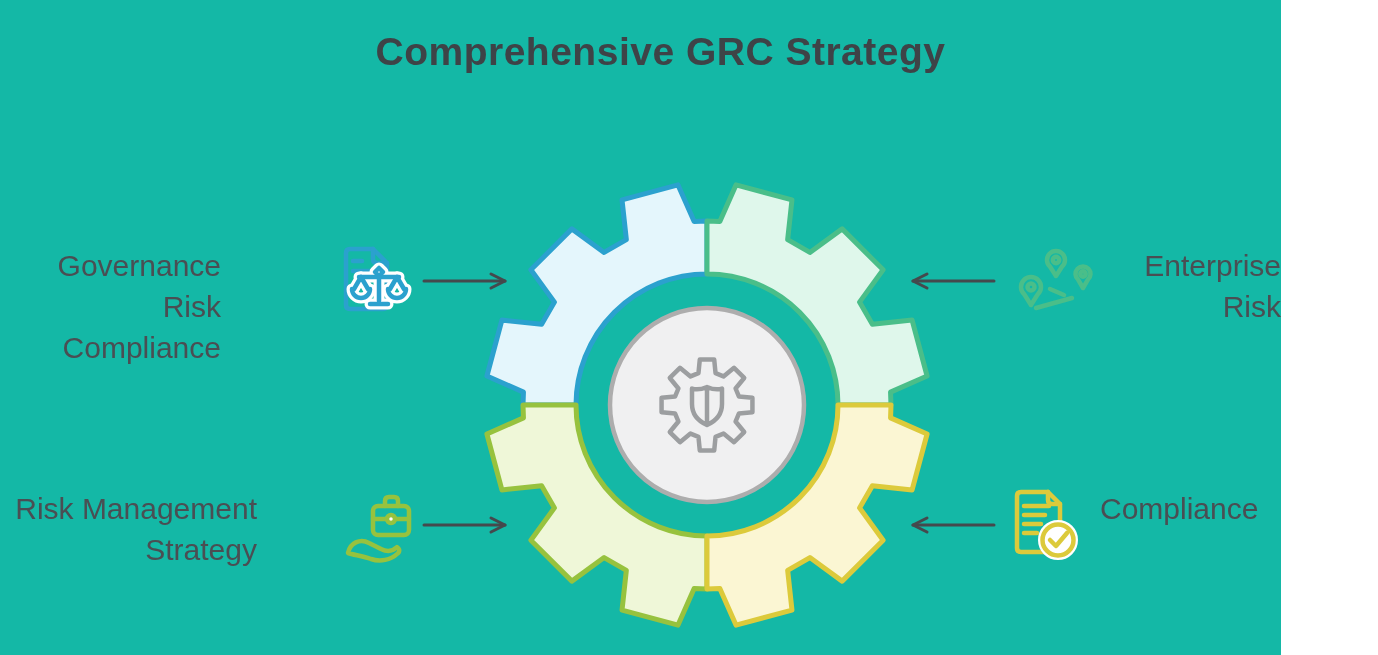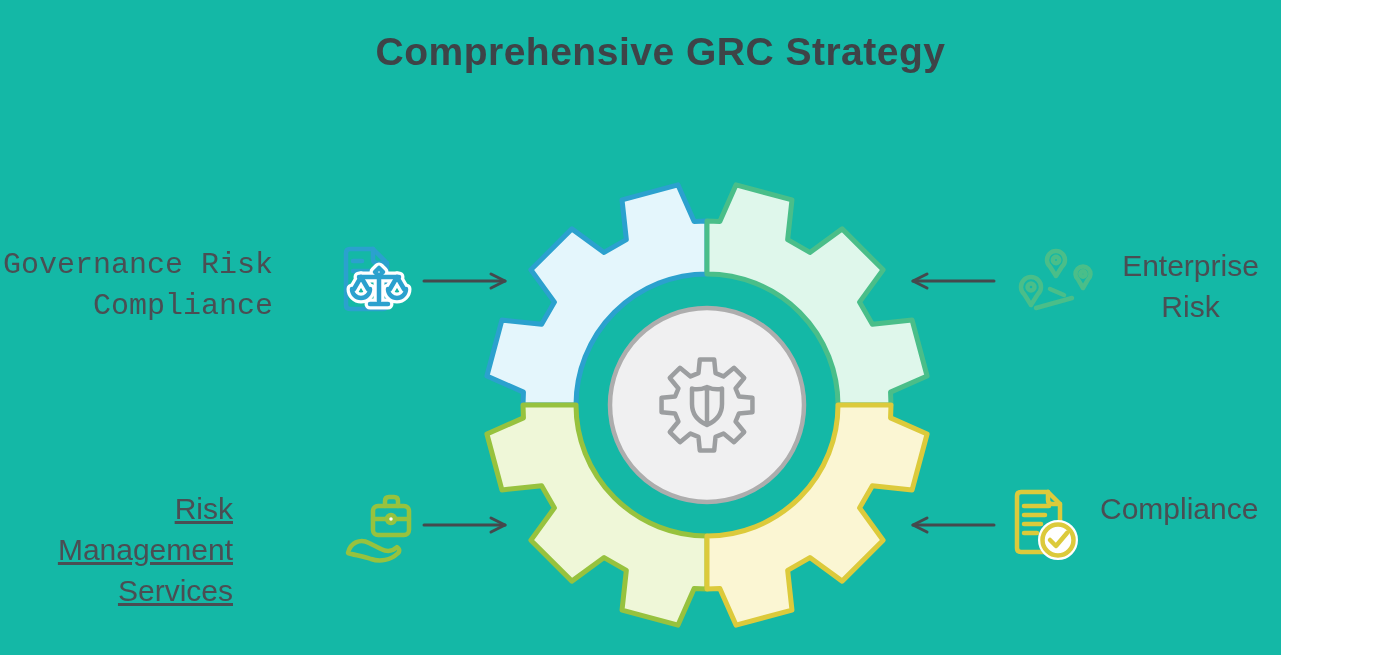--- a/index.html
+++ b/index.html
@@ -3,21 +3,21 @@
 <meta charset="utf-8">
 <style>
   html,body{margin:0;padding:0;background:#ffffff;}
   #canvas{position:relative;width:1281px;height:655px;background:#14b8a6;overflow:hidden;
           font-family:"Liberation Sans", sans-serif;}
   .title{position:absolute;top:30px;left:calc(50% + 20px);transform:translateX(-50%);
          white-space:nowrap;font-size:39px;font-weight:700;color:#3e4347;letter-spacing:.5px;}
   .label{position:absolute;font-size:30px;line-height:41px;color:#4a4e53;}
   .label span{display:block;}
   .label.align-right{text-align:right;}
-  .label.align-left{text-align:center;}
+  .label.align-left{text-align:right;}
   .icon{position:absolute;width:80px;height:80px;}
   .icon svg{display:block;}
   .arrow{position:absolute;width:90px;height:20px;}
   svg .stroked{fill:none;stroke:currentColor;stroke-width:4.5;stroke-linecap:round;stroke-linejoin:round;}
   svg .halo{fill:none;stroke:#ffffff;stroke-width:11;stroke-linecap:round;stroke-linejoin:round;}
 </style>
 </head>
 <body>
 
 <div id="canvas">
@@ -26,21 +26,21 @@
 
   <svg id="gear-svg" style="position:absolute;left:451px;top:149px;" width="512" height="512" viewBox="-256 -256 512 512">
       <path d="M-184.00,0.00 L-183.55,-12.84 L-220.10,-28.98 L-205.10,-84.96 L-165.38,-80.66 L-152.54,-102.89 L-176.12,-135.15 L-135.15,-176.12 L-102.89,-152.54 L-80.66,-165.38 L-84.96,-205.10 L-28.98,-220.10 L-12.84,-183.55 L-0.00,-184.00 L-0.00,-131.00 A 131 131 0 0 0 -131.00,0.00 Z" fill="#e4f6fc" stroke="#2ba1ce" stroke-width="5" stroke-linejoin="round"></path>
       <path d="M0.00,-184.00 L12.84,-183.55 L28.98,-220.10 L84.96,-205.10 L80.66,-165.38 L102.89,-152.54 L135.15,-176.12 L176.12,-135.15 L152.54,-102.89 L165.38,-80.66 L205.10,-84.96 L220.10,-28.98 L183.55,-12.84 L184.00,-0.00 L131.00,-0.00 A 131 131 0 0 0 0.00,-131.00 Z" fill="#dff7eb" stroke="#4abe89" stroke-width="5" stroke-linejoin="round"></path>
       <path d="M0.00,184.00 L-12.84,183.55 L-28.98,220.10 L-84.96,205.10 L-80.66,165.38 L-102.89,152.54 L-135.15,176.12 L-176.12,135.15 L-152.54,102.89 L-165.38,80.66 L-205.10,84.96 L-220.10,28.98 L-183.55,12.84 L-184.00,0.00 L-131.00,0.00 A 131 131 0 0 0 0.00,131.00 Z" fill="#eff7d8" stroke="#97c23e" stroke-width="5" stroke-linejoin="round"></path>
       <path d="M184.00,-0.00 L183.55,12.84 L220.10,28.98 L205.10,84.96 L165.38,80.66 L152.54,102.89 L176.12,135.15 L135.15,176.12 L102.89,152.54 L80.66,165.38 L84.96,205.10 L28.98,220.10 L12.84,183.55 L0.00,184.00 L0.00,131.00 A 131 131 0 0 0 131.00,-0.00 Z" fill="#fbf6d3" stroke="#dcca3b" stroke-width="5" stroke-linejoin="round"></path>
       <circle r="97" fill="#f0f0f1" stroke="#adadad" stroke-width="4.5"></circle>
       <path d="M8.54,-31.88 L16.50,-28.58 L27.04,-37.21 L37.21,-27.04 L28.58,-16.50 L31.88,-8.54 L45.43,-7.20 L45.43,7.20 L31.88,8.54 L28.58,16.50 L37.21,27.04 L27.04,37.21 L16.50,28.58 L8.54,31.88 L7.20,45.43 L-7.20,45.43 L-8.54,31.88 L-16.50,28.58 L-27.04,37.21 L-37.21,27.04 L-28.58,16.50 L-31.88,8.54 L-45.43,7.20 L-45.43,-7.20 L-31.88,-8.54 L-28.58,-16.50 L-37.21,-27.04 L-27.04,-37.21 L-16.50,-28.58 L-8.54,-31.88 L-7.20,-45.43 L7.20,-45.43 L8.54,-31.88 Z M 0 -18 C 6 -15.5 11 -15 15 -16.5 L 15 -1 C 15 9 9 16 0 20 C -9 16 -15 9 -15 -1 L -15 -16.5 C -11 -15 -6 -15.5 0 -18 Z M 0 -18 L 0 20" fill="none" stroke="#9c9ea0" stroke-width="4.5" stroke-linejoin="round" stroke-linecap="round"></path>
     </svg>
 
-  <div class="label align-right" style="right:1008px;top:245px;font-family:Liberation Mono, monospace;">
+  <div class="label align-right" style="right:1060px;top:245px;">
     <span>Governance Risk</span>
     <span>Compliance</span>
   </div>
   <div class="icon" style="left: 333px; top: 243px; color: rgb(43, 161, 206);">
     <svg width="80" height="80" viewBox="0 0 80 80">
       <defs>
         <g id="scales-g">
           <path d="M 46 25 L 50 29 L 46 33 L 42 29 Z"></path>
           <path d="M 26 34 H 66"></path>
           <path d="M 46 34 V 58"></path>
@@ -84,23 +84,23 @@
       </g>
     </svg>
   </div>
   <svg class="arrow" style="left: 907px; top: 271px; color: rgb(69, 73, 77);" viewBox="0 0 90 20">
     <g fill="none" stroke="currentColor" stroke-width="3" stroke-linecap="round">
       <line x1="87" y1="10" x2="6" y2="10"></line>
       <polyline points="20,3 6,10 20,17" stroke-linejoin="round" fill="none"></polyline>
     </g>
   </svg>
 
-  <div class="label align-right" style="right:1048px;top:488px;text-decoration:underline;">
+  <div class="label align-right" style="right:1024px;top:488px;">
     <span>Risk Management</span>
-    <span>Services</span>
+    <span>Strategy</span>
   </div>
   <div class="icon" style="left: 344px; top: 487px; color: rgb(151, 194, 62);">
     <svg width="80" height="80" viewBox="0 0 80 80">
       <g class="stroked">
         <rect x="29" y="19" width="36" height="29" rx="5"></rect>
         <path d="M 41 19 V 14 Q 41 10 45 10 H 50 Q 54 10 54 14 V 19"></path>
         <path d="M 29 32 H 65"></path>
         <circle cx="47" cy="32" r="4" fill="#ffffff"></circle>
         <path d="M 4 66 C 6 56 16 51 25 56 L 37 62 C 43 65 49 64 53 60 C 56 62 56 65 53 67 C 47 73 36 75 27 72 C 19 69 10 68 4 66 Z"></path>
       </g>

